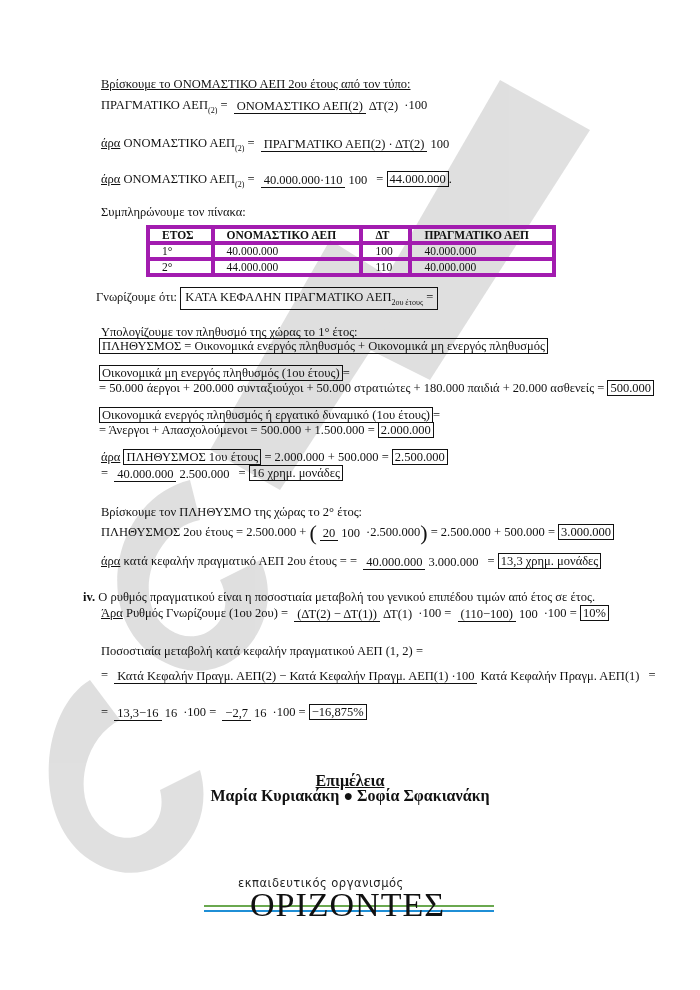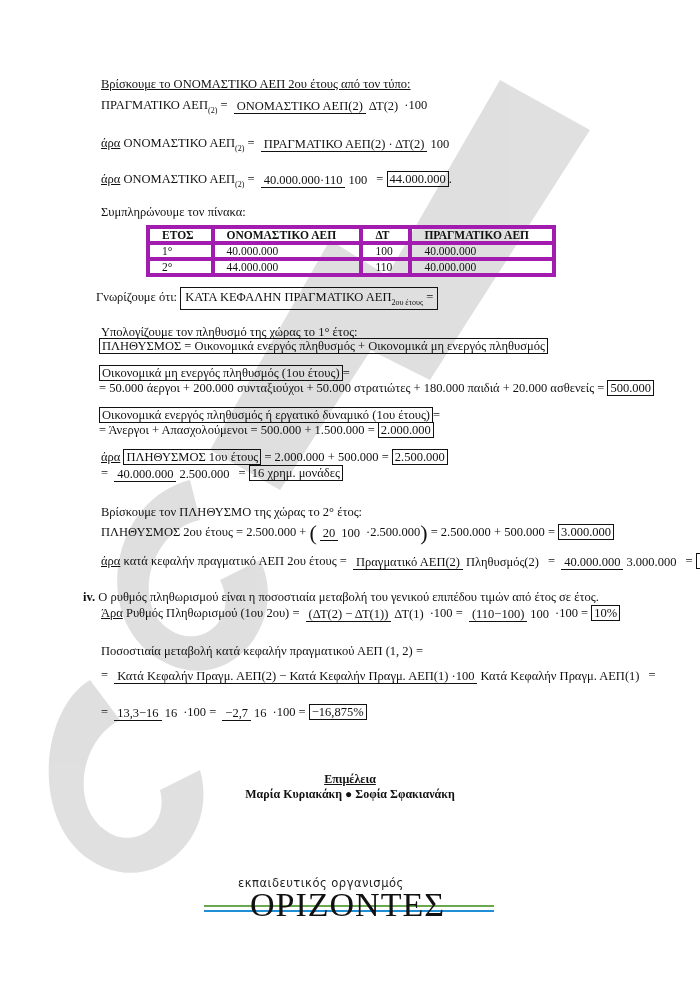--- a/index.html
+++ b/index.html
@@ -11,21 +11,21 @@
   .frac .num { border-bottom:1px solid #111; padding:0 3px; line-height:14px; }
   .frac .den { padding:0 3px; line-height:14px; }
   .box { border:1.3px solid #111; padding:0 2px; }
   .u { text-decoration:underline; }
   sub, sup { font-size:8px; }
   table.data { position:absolute; left:146px; top:225px; border-collapse:collapse; width:410px; font-size:11.5px; }
   table.data td, table.data th { border:4px solid #a21caf; text-align:left; padding:0 12px; line-height:12px; height:12px; }
   table.data { border:2px solid #111; }
   table.data th { font-weight:bold; }
   .roman { font-weight:bold; }
-  .credits { position:absolute; left:0; width:700px; text-align:center; font-weight:bold; font-size:12px; }
+  .credits { position:absolute; left:0; width:700px; text-align:center; font-weight:bold; font-size:16px; }
   .logo-sub { position:absolute; left:238px; top:876px; font-family:"DejaVu Sans", sans-serif; font-size:11.5px; color:#222; letter-spacing:0.5px; }
   .logo-main { position:absolute; left:250px; top:886px; font-family:"Liberation Serif", serif; font-size:34px; letter-spacing:1px; color:#111;text-align:right; }
   .line-green { position:absolute; left:204px; top:905px; width:290px; height:2px; background:#6aa84f; }
   .line-blue { position:absolute; left:204px; top:910px; width:290px; height:2px; background:#1f8fd6; }
 </style>
 </head>
 <body>
 
 <svg class="wm" viewBox="0 0 640 880">
   <g fill="#dadada" opacity="0.85">
@@ -140,39 +140,36 @@
       <span class="num">20</span>
       <span class="den">100</span>
     </span><span>·2.500.000</span><span style="font-size:22px;vertical-align:middle;">)</span>
   <span>= 2.500.000 + 500.000 =</span>
   <span class="box">3.000.000</span>
 </div>
 
 <div class="abs" style="left:101px;top:554px;">
   <span class="u">άρα</span>
   <span>κατά κεφαλήν πραγματικό ΑΕΠ 2ου έτους =</span>
-  <span class="frac">
-      <span class="num">Πραγματικό ΑΕΠ(2)</span>
-      <span class="den">Πληθυσμός(2)</span>
-    </span> =
+   =
   <span class="frac">
       <span class="num">40.000.000</span>
       <span class="den">3.000.000</span>
     </span> =
   <span class="box">13,3 χρημ. μονάδες</span>
 </div>
 
 <div class="abs" style="left:83px;top:590px;">
   <span class="roman">iv.</span>
-  <span>Ο ρυθμός πληθωρισμού είναι η ποσοστιαία μεταβολή του γενικού επιπέδου τιμών από έτος σε έτος.</span>
+  <span>Ο ρυθμός πραγματικού είναι η ποσοστιαία μεταβολή του γενικού επιπέδου τιμών από έτος σε έτος.</span>
 </div>
 
 <div class="abs" style="left:101px;top:606px;">
   <span class="u">Άρα</span>
-  <span>Ρυθμός Πληθωρισμού (1ου 2ου) =</span>
+  <span>Ρυθμός Γνωρίζουμε (1ου 2ου) =</span>
   <span class="frac">
       <span class="num">(ΔΤ(2) − ΔΤ(1))</span>
       <span class="den">ΔΤ(1)</span>
     </span><span>·100 =</span>
   <span class="frac">
       <span class="num">(110−100)</span>
       <span class="den">100</span>
     </span><span>·100 =</span>
   <span class="box">10%</span>
 </div>

